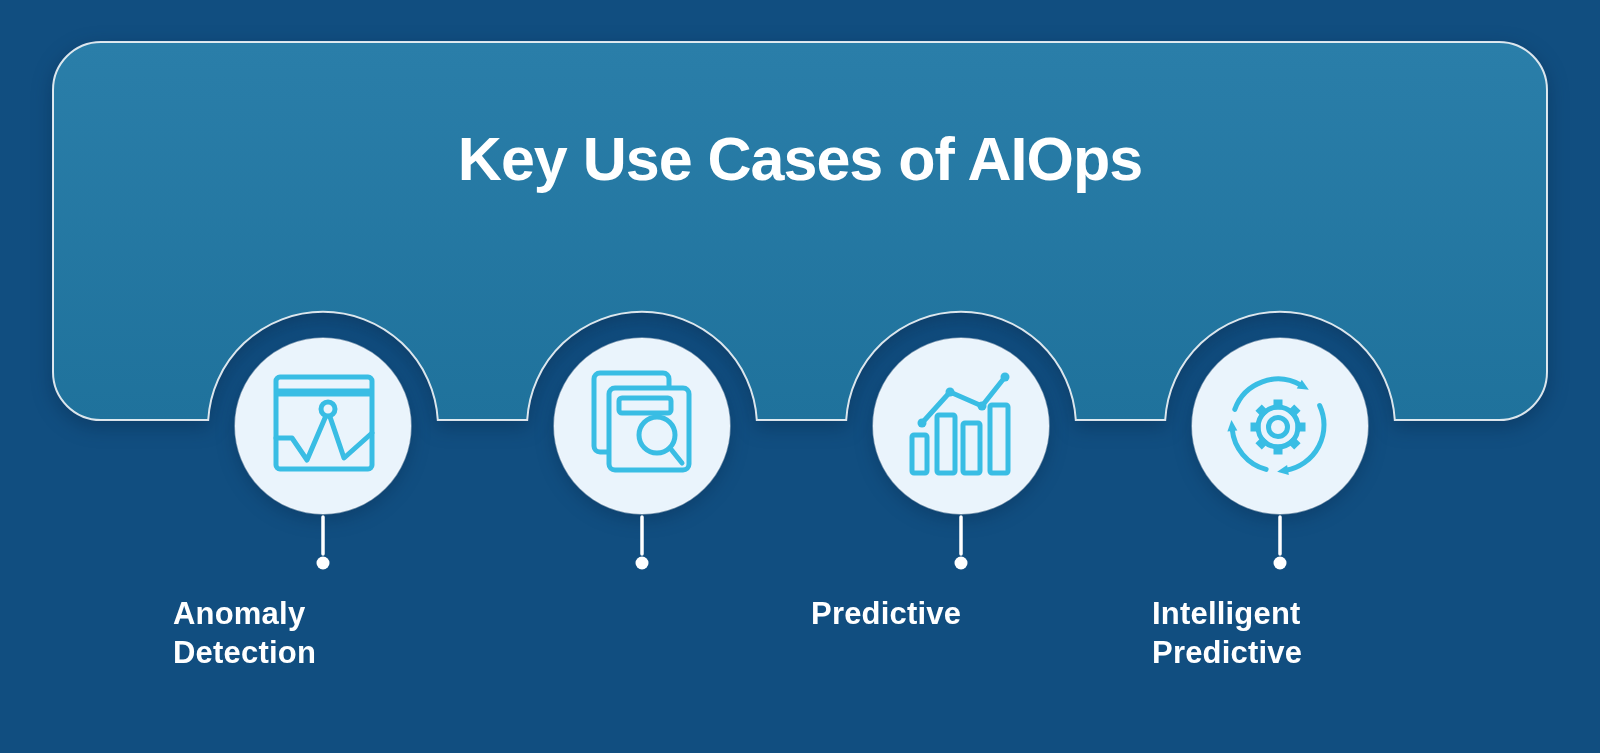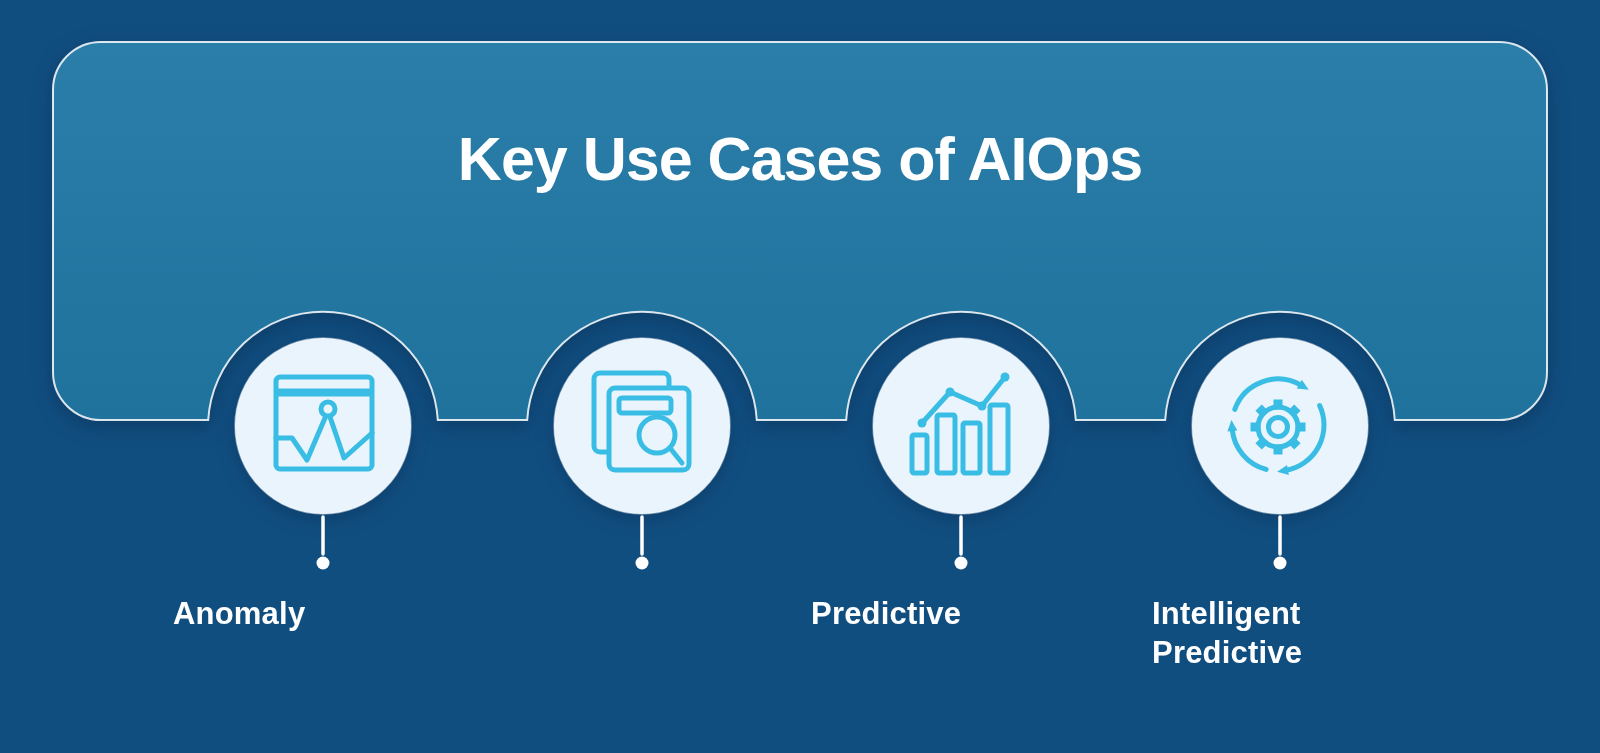--- a/index.html
+++ b/index.html
@@ -129,20 +129,21 @@
       <circle class="s bgfill" cx="48" cy="52" r="9.5"></circle>
     </g>
     <line class="connector-line" x1="1280" y1="517" x2="1280" y2="554"></line>
     <circle class="connector-dot" cx="1280" cy="563" r="6.5"></circle>
   </svg>
 
   <div class="title">Key Use Cases of AIOps</div>
 
   <div class="use-case-label" style="left:173px">
     <div>Anomaly</div>
+    <div>Detection</div>
   </div>
   <div class="use-case-label" style="left:492px">
   </div>
   <div class="use-case-label" style="left:811px">
     <div>Predictive</div>
   </div>
   <div class="use-case-label" style="left:1152px">
     <div>Intelligent</div>
     <div>Predictive</div>
   </div>

